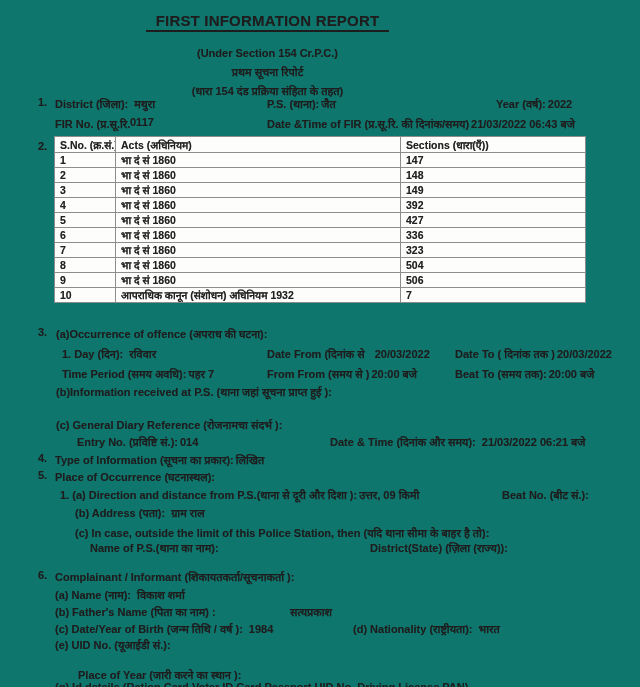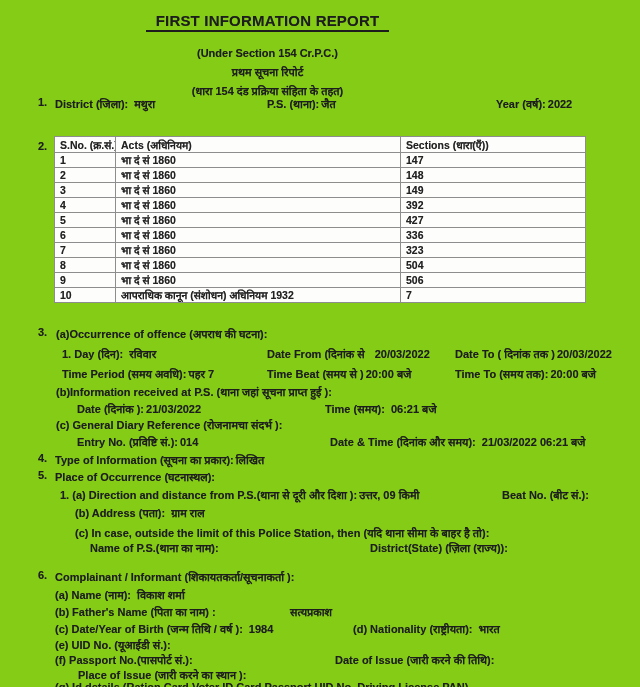--- a/index.html
+++ b/index.html
@@ -3,21 +3,21 @@
 <meta charset="utf-8">
 <style>
   html,body{margin:0;padding:0;}
   body{
     width:640px;height:687px;
     background:#efefee;
     font-family:"Liberation Sans","DejaVu Sans",sans-serif;
   }
   .page{
     position:relative;width:640px;height:687px;
-    background:#84cc16;
+    background:#0f766e;
     color:#1d1d1d;
     font-size:11px;font-weight:bold;
     overflow:hidden;
     text-shadow:0 0 .5px rgba(40,40,40,.45);
   }
   .line{position:absolute;left:0;width:100%;height:16px;}
   .at{position:absolute;white-space:nowrap;}
   .hdr{position:absolute;left:0;top:12px;width:535px;text-align:center;}
   .hdr .title{
     display:inline-block;font-size:15px;letter-spacing:.2px;
@@ -58,20 +58,25 @@
     <div class="sub">(धारा 154 दंड प्रक्रिया संहिता के तहत)</div>
   </div>
 
   <div class="line" style="top:96px">
     <span class="at" style="left:38px">1.</span>
     <span class="at" style="left:55px"><span>District (जिला):</span><span class="val">मथुरा</span></span>
     <span class="at" style="left:267px"><span>P.S. (थाना):</span><span class="tight">जैत</span></span>
     <span class="at" style="left:496px"><span>Year (वर्ष):</span><span class="tight">2022</span></span>
   </div>
 
+  <div class="line" style="top:116px">
+    <span class="at" style="left:55px">FIR No. (प्र.सू.रि.</span>
+    <span class="at" style="left:130px">0117</span>
+    <span class="at" style="left:267px"><span>Date &amp;Time of FIR (प्र.सू.रि. की दिनांक/समय)</span><span class="tight">21/03/2022   06:43 बजे</span></span>
+  </div>
 
   <div class="line" style="top:140px">
     <span class="at" style="left:38px">2.</span>
   </div>
   <table class="acts">
     <colgroup>
         <col class="c-sno">
         <col class="c-acts">
         <col class="c-sec">
       </colgroup>
@@ -140,29 +145,25 @@
     <span class="at" style="left:38px">3.</span>
     <span class="at" style="left:56px">(a)Occurrence of offence (अपराध की घटना):</span>
   </div>
   <div class="line" style="top:346px">
     <span class="at" style="left:62px"><span>1. Day (दिन):</span><span class="val">रविवार</span></span>
     <span class="at" style="left:267px"><span>Date From (दिनांक से</span><span class="gap10">20/03/2022</span></span>
     <span class="at" style="left:455px"><span>Date To ( दिनांक तक )</span><span class="tight">20/03/2022</span></span>
   </div>
   <div class="line" style="top:366px">
     <span class="at" style="left:62px"><span>Time Period (समय अवधि):</span><span class="tight">पहर 7</span></span>
-    <span class="at" style="left:267px"><span>Time Beat (समय से )</span><span class="tight">20:00 बजे</span></span>
-    <span class="at" style="left:455px"><span>Time To (समय तक):</span><span class="tight">20:00 बजे</span></span>
+    <span class="at" style="left:267px"><span>From From (समय से )</span><span class="tight">20:00 बजे</span></span>
+    <span class="at" style="left:455px"><span>Beat To (समय तक):</span><span class="tight">20:00 बजे</span></span>
   </div>
   <div class="line" style="top:384px">
     <span class="at" style="left:56px">(b)Information received at P.S. (थाना  जहां सूचना प्राप्त हुई ):</span>
-  </div>
-  <div class="line" style="top:401px">
-    <span class="at" style="left:77px"><span>Date (दिनांक ):</span><span class="tight">21/03/2022</span></span>
-    <span class="at" style="left:325px"><span>Time (समय):</span><span class="val">06:21 बजे</span></span>
   </div>
   <div class="line" style="top:417px">
     <span class="at" style="left:56px">(c) General Diary Reference (रोजनामचा संदर्भ ):</span>
   </div>
   <div class="line" style="top:434px">
     <span class="at" style="left:77px"><span>Entry No. (प्रविष्टि सं.):</span><span class="tight">014</span></span>
     <span class="at" style="left:330px"><span>Date &amp; Time (दिनांक और समय):</span><span class="val">21/03/2022   06:21 बजे</span></span>
   </div>
 
   <div class="line" style="top:452px">
@@ -200,24 +201,20 @@
     <span class="at" style="left:55px">(b) Father's Name (पिता का नाम) :</span>
     <span class="at" style="left:290px">सत्यप्रकाश</span>
   </div>
   <div class="line" style="top:621px">
     <span class="at" style="left:55px"><span>(c) Date/Year of Birth (जन्म तिथि / वर्ष ):</span><span class="val">1984</span></span>
     <span class="at" style="left:353px"><span>(d) Nationality (राष्ट्रीयता):</span><span class="val">भारत</span></span>
   </div>
   <div class="line" style="top:637px">
     <span class="at" style="left:55px">(e) UID No. (यूआईडी सं.):</span>
   </div>
-  <div class="line" style="top:652px">
-    <span class="at" style="left:55px">(f)  Passport No.(पासपोर्ट सं.):</span>
-    <span class="at" style="left:335px">Date of Issue (जारी करने की तिथि):</span>
-  </div>
   <div class="line" style="top:667px">
-    <span class="at" style="left:78px">Place of Issue (जारी करने का स्थान ):</span>
+    <span class="at" style="left:78px">Place of Year (जारी करने का स्थान ):</span>
   </div>
   <div class="line" style="top:681px">
     <span class="at" style="left:55px">(g) Id details (Ration Card,Voter ID Card,Passport,UID No.,Driving License,PAN)</span>
   </div>
 
 </div>
 
 </body></html>

